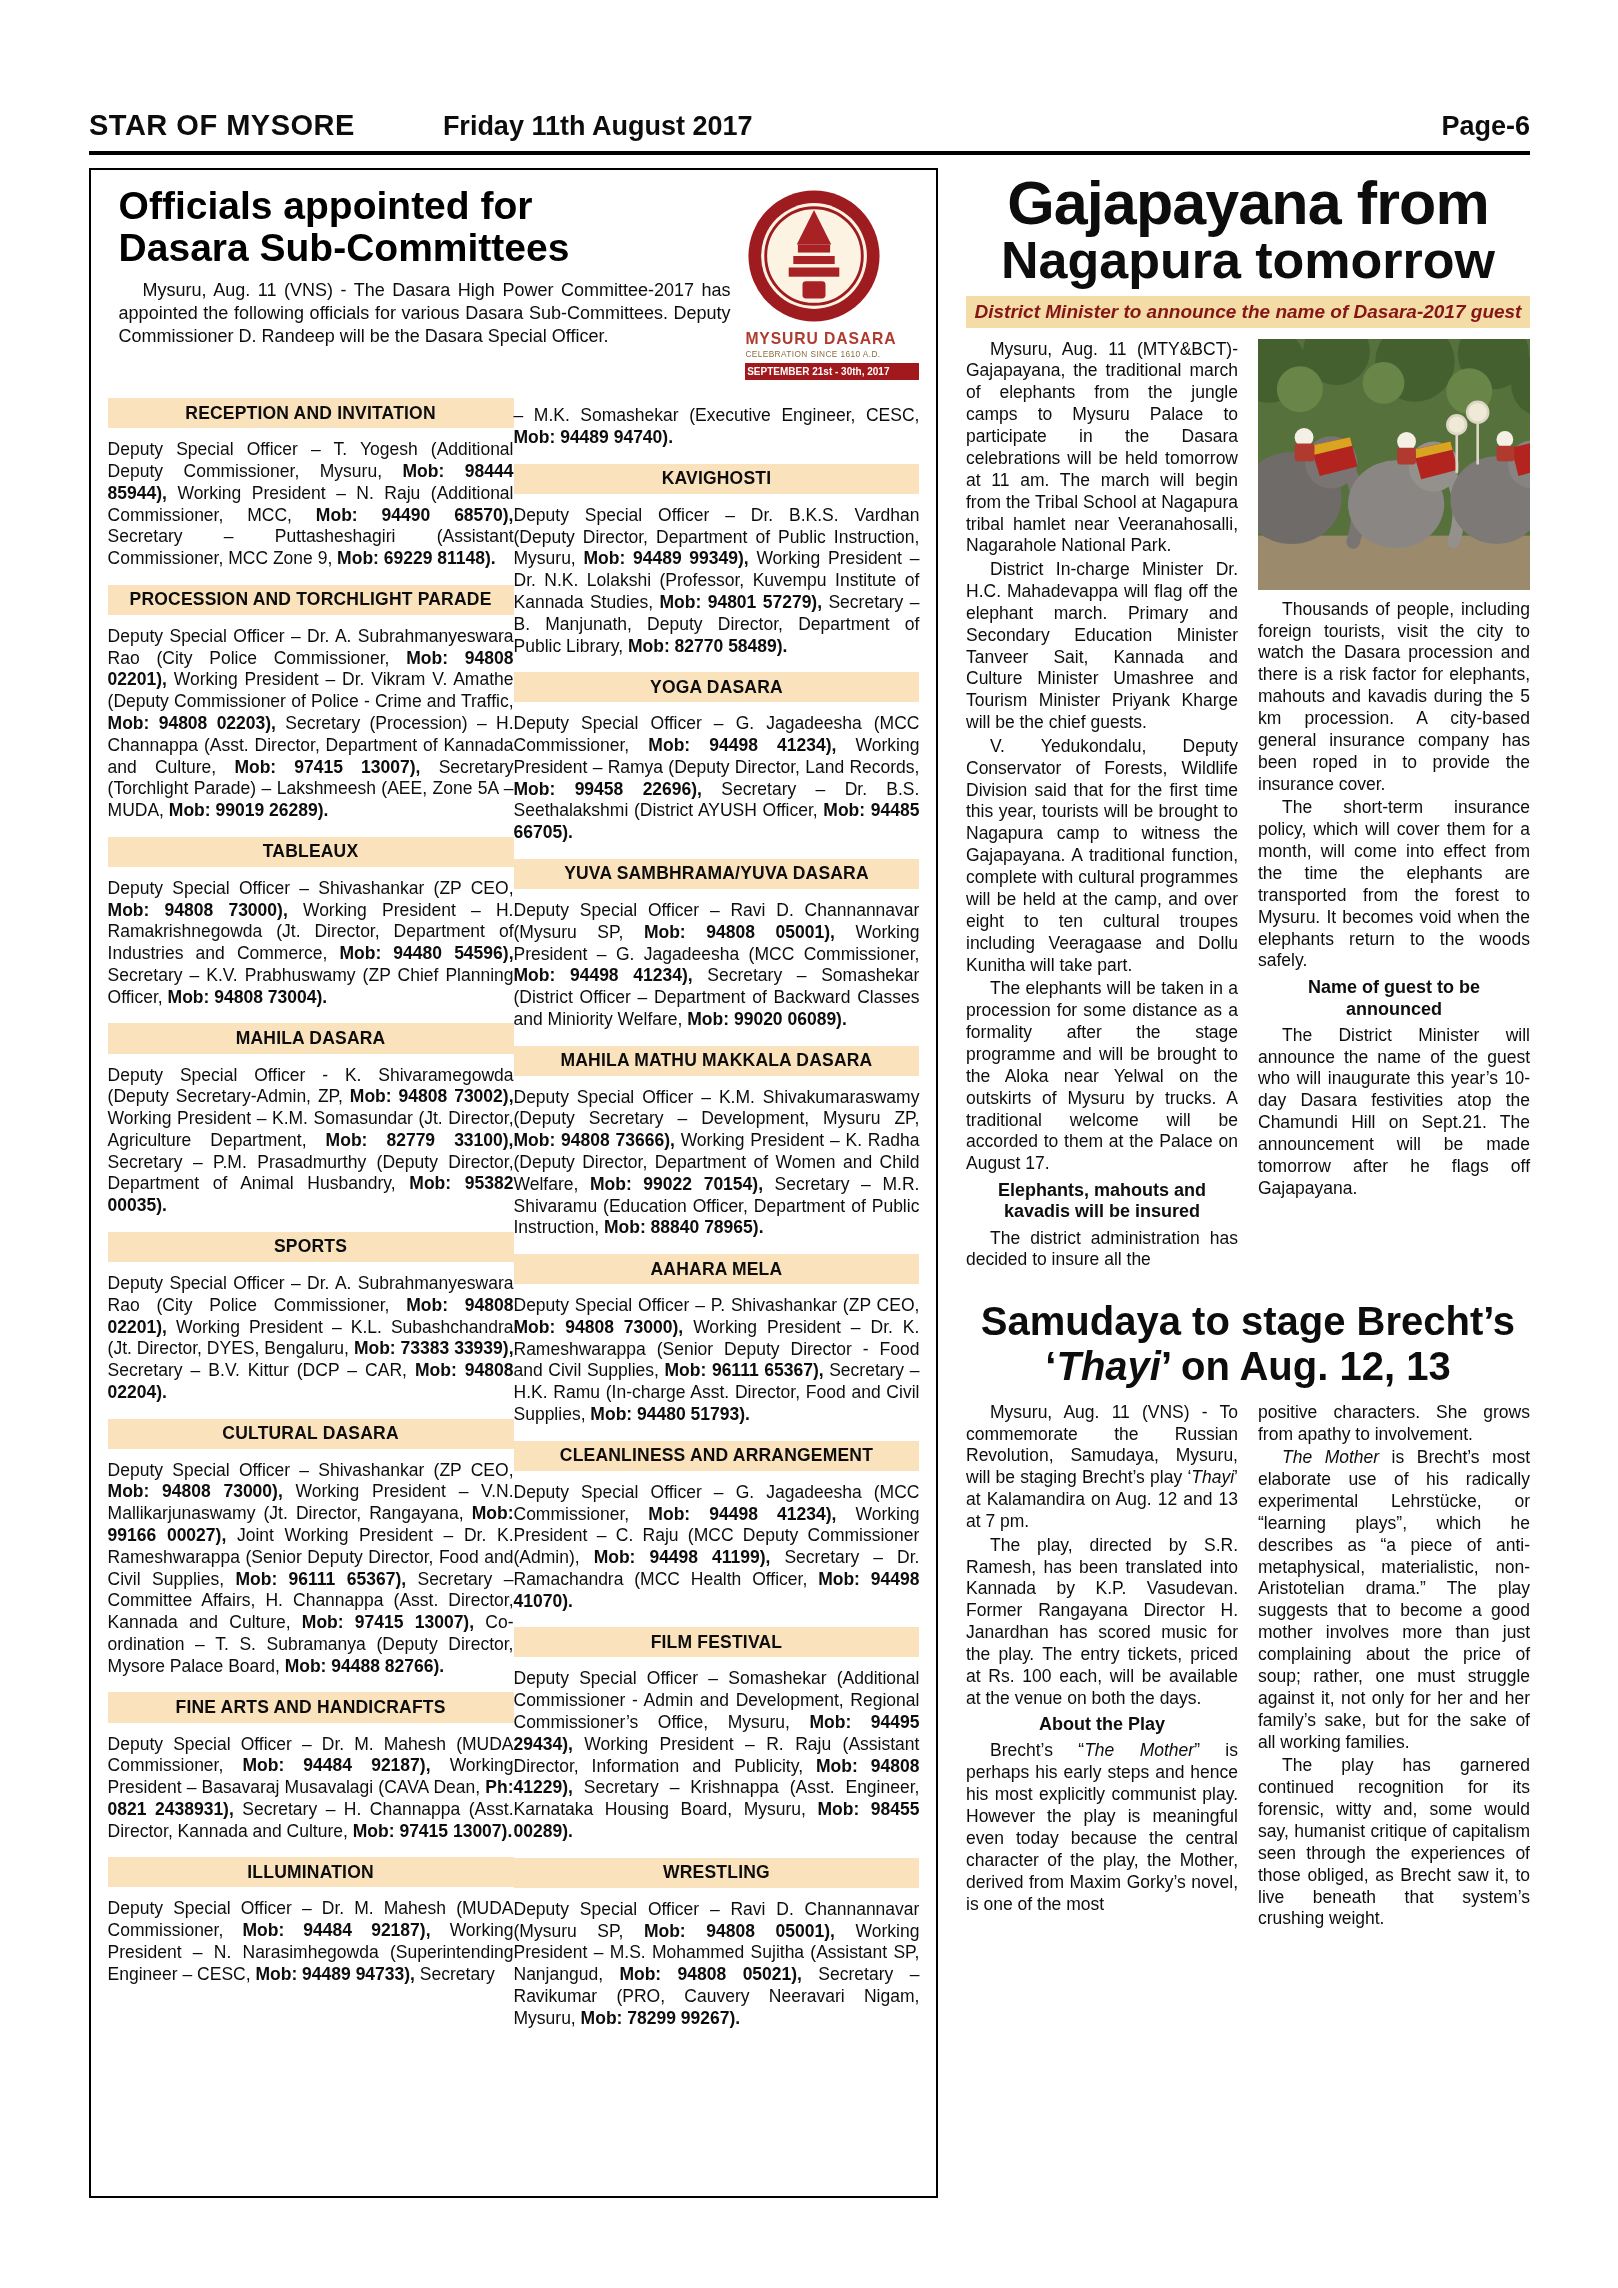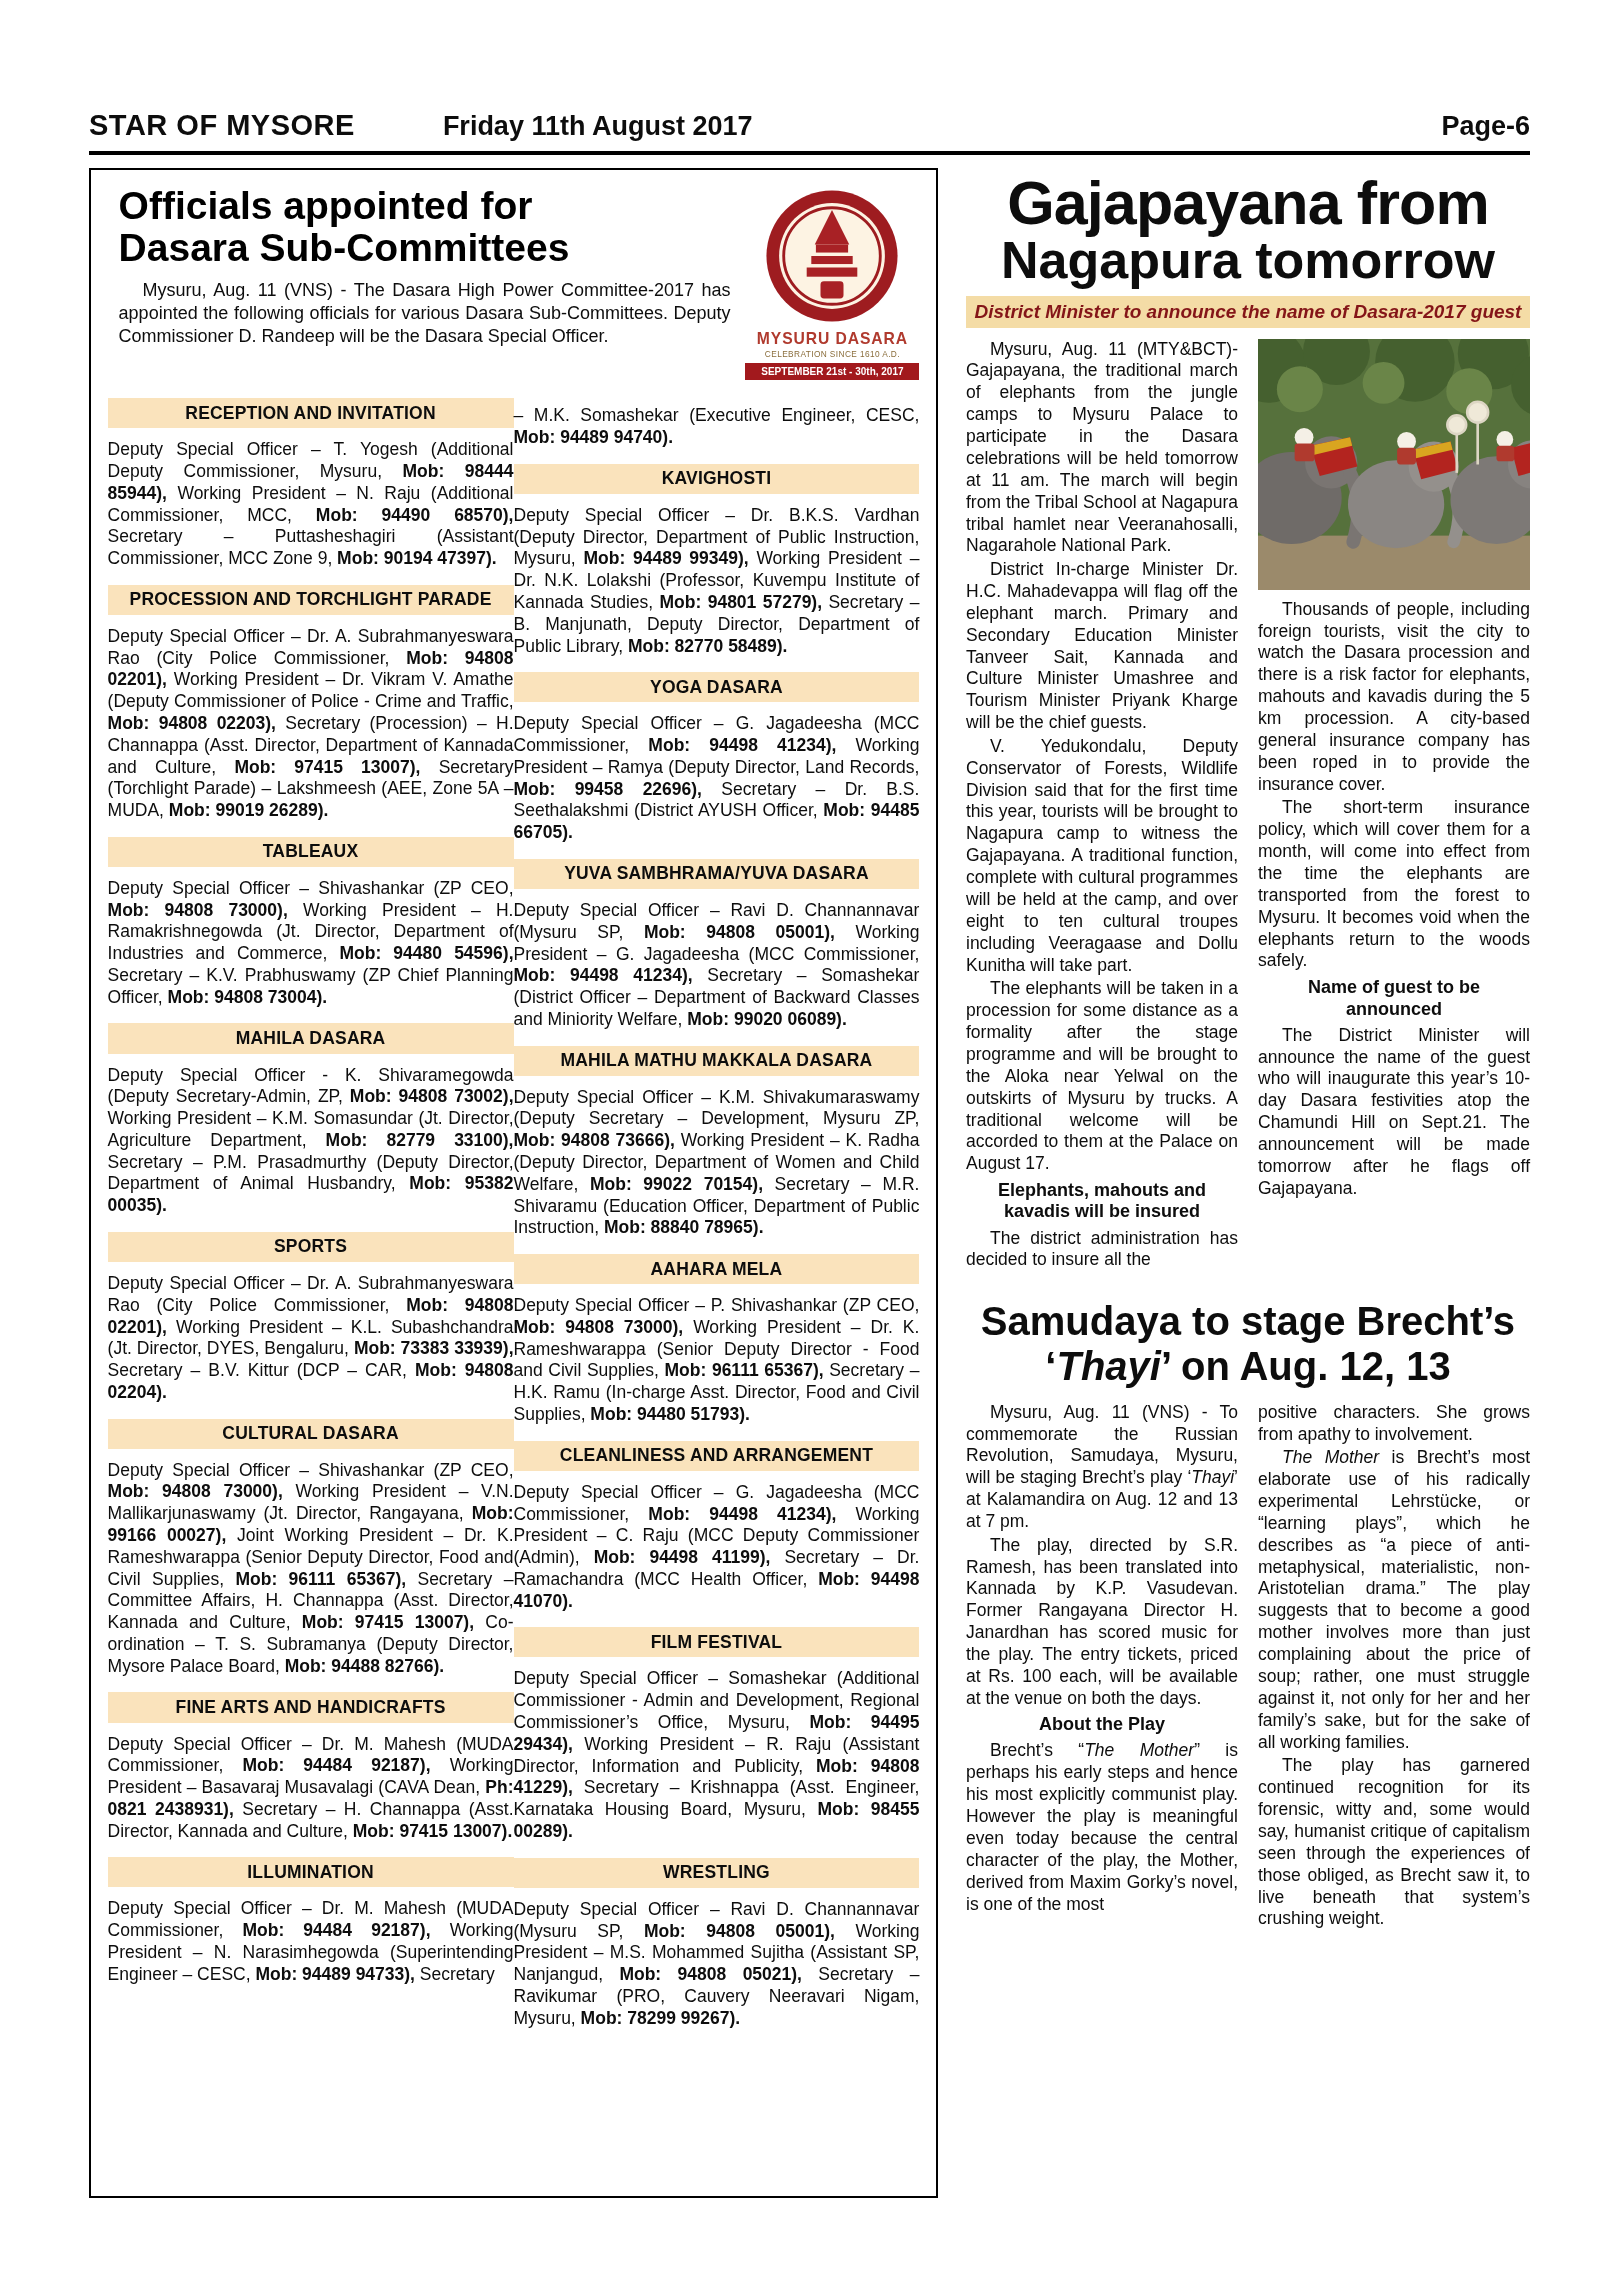--- a/index.html
+++ b/index.html
@@ -20,21 +20,21 @@
   
   .content { display: flex; gap: 28px; margin-top: 13px; }
   .box {
     width: 849px; flex: 0 0 849px; border: 2.8px solid #000;
     padding: 14.8px 16.6px; height: 2030px; overflow: hidden;
   }
   .rightcol { flex: 1; min-width: 0; }
 
   
   .off-head { overflow: hidden; }
-  .logo-block { float: right; width: 174px; text-align: center; margin: 1.8px 0 5.5px 14.8px; }
+  .logo-block { float: right; width: 174px; margin: 1.8px 0 5.5px 14.8px; }
   .logo-name { color: #b03a2e; font-weight: bold; font-size: 15.7px; letter-spacing: 0.9px; margin-top: 1.8px; }
   .logo-tag  { color: #8a6d3b; font-size: 8.3px; letter-spacing: 0.4px; margin-top: 1.8px; }
   .logo-band { background: #a2191d; color: #fff; font-size: 10px; font-weight: bold; padding: 2.8px 1.8px; margin-top: 3.7px; }
   .off-title { color: #000000; font-weight: bold; font-size: 39px; line-height: 1.07; padding-left: 11px; }
   .off-lead  { font-size: 18px; line-height: 1.27; text-align: justify; margin-top: 11px; padding-left: 11px; text-indent: 24px; }
 
   .cols { display: flex; margin-top: 9.2px; }
   .col { flex: 1; min-width: 0; }
   .sec-head {
     background: #fae3bc; font-weight: bold; font-size: 17.5px; text-align: center;
@@ -96,21 +96,21 @@
           </div>
           <h1 class="off-title"><span>Officials appointed for</span><br>
             <span>Dasara Sub-Committees</span></h1>
           <p class="off-lead">Mysuru, Aug. 11 (VNS) - The Dasara High Power Committee-2017 has appointed the following officials for various Dasara Sub-Committees. Deputy Commissioner D. Randeep will be the Dasara Special Officer.</p>
         </div>
 
         <div class="cols">
           <div class="col">
   <section class="committee">
     <div class="sec-head">RECEPTION AND INVITATION</div>
-    <p class="sec-body">Deputy Special Officer – T. Yogesh (Additional Deputy Commissioner, Mysuru, <b>Mob: 98444 85944),</b> Working President – N. Raju (Additional Commissioner, MCC, <b>Mob: 94490 68570),</b> Secretary – Puttasheshagiri (Assistant Commissioner, MCC Zone 9, <b>Mob: 90194 47397).</b></p>
+    <p class="sec-body">Deputy Special Officer – T. Yogesh (Additional Deputy Commissioner, Mysuru, <b>Mob: 98444 85944),</b> Working President – N. Raju (Additional Commissioner, MCC, <b>Mob: 94490 68570),</b> Secretary – Puttasheshagiri (Assistant Commissioner, MCC Zone 9, <b>Mob: 69229 81148).</b></p>
   </section>
 
   <section class="committee">
     <div class="sec-head">PROCESSION AND TORCHLIGHT PARADE</div>
     <p class="sec-body">Deputy Special Officer – Dr. A. Subrahmanyeswara Rao (City Police Commissioner, <b>Mob: 94808 02201),</b> Working President – Dr. Vikram V. Amathe (Deputy Commissioner of Police - Crime and Traffic, <b>Mob: 94808 02203),</b> Secretary (Procession) – H. Channappa (Asst. Director, Department of Kannada and Culture, <b>Mob: 97415 13007),</b> Secretary (Torchlight Parade) – Lakshmeesh (AEE, Zone 5A – MUDA, <b>Mob: 99019 26289).</b></p>
   </section>
 
   <section class="committee">
     <div class="sec-head">TABLEAUX</div>
     <p class="sec-body">Deputy Special Officer – Shivashankar (ZP CEO, <b>Mob: 94808 73000),</b> Working President – H. Ramakrishnegowda (Jt. Director, Department of Industries and Commerce, <b>Mob: 94480 54596),</b> Secretary – K.V. Prabhuswamy (ZP Chief Planning Officer, <b>Mob: 94808 73004).</b></p>

